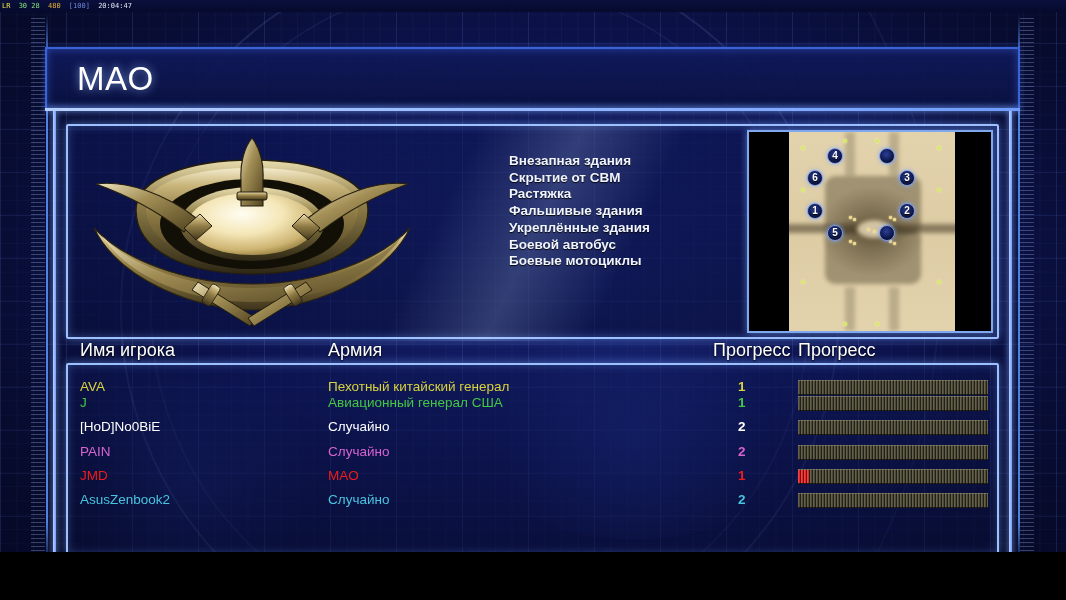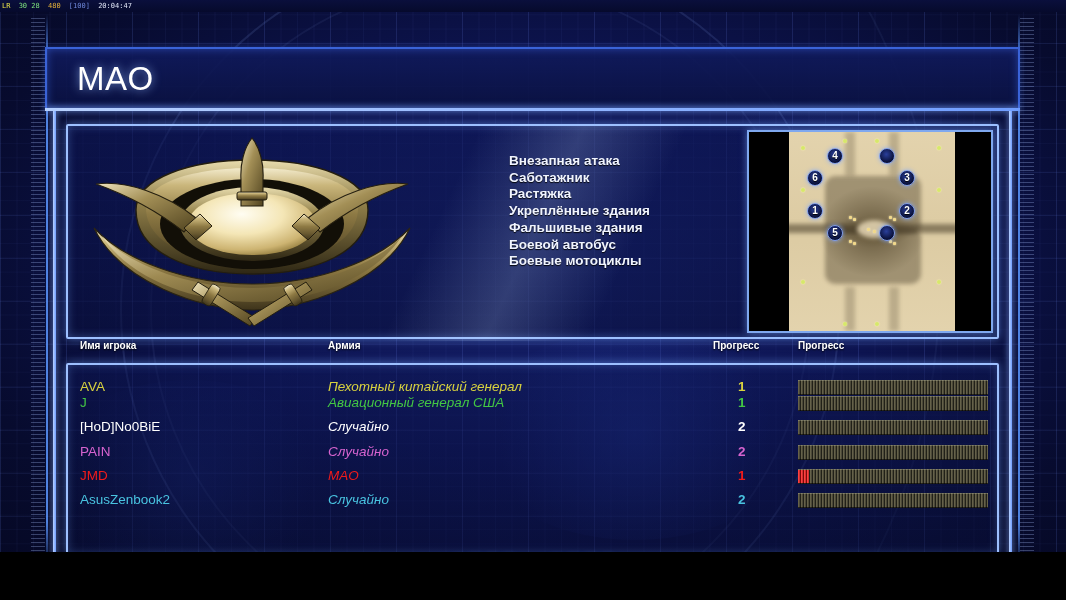--- a/index.html
+++ b/index.html
@@ -186,35 +186,35 @@
   .supply {
     position:absolute; width:3px; height:3px; border-radius:1px;
     background:#f2d98a; box-shadow:0 0 2px #fff3c0;
   }
 
   
   #tbl-head {
     position:absolute; left:12px; top:-25px; width:910px; height:22px;
   }
   .th {
-    position:absolute; font-size:10px; font-weight:bold; color:#ffffff;
+    position:absolute; font-size:18px; font-weight:normal; color:#ffffff;
     text-shadow:0 1px 2px rgba(0,0,0,.95);
     white-space:nowrap;
   }
   .th.c-name { left:0px; }
   .th.c-army { left:248px; }
   .th.c-team { left:633px; }
   .th.c-prog { left:718px; }
 
   .prow {
     position:absolute; left:12px; width:910px; height:24px;
     font-size:13.5px; white-space:nowrap;
   }
   .p-name { position:absolute; left:0px; top:2px; }
-  .p-army { position:absolute; left:248px; top:2px;font-style:italic; }
+  .p-army { position:absolute; left:248px; top:2px; }
   .p-team { position:absolute; left:658px; top:2px; font-weight:bold; }
   .p-prog {
     position:absolute; left:718px; top:3px; width:190px; height:15px;
     background:
       repeating-linear-gradient(to right,
         #5e5a43 0px, #6d6850 1px, #2b2a21 2px, #17160f 3px);
     border-top:1px solid rgba(190,190,160,.35);
     border-bottom:1px solid rgba(0,0,0,.6);
     overflow:hidden;
   }
@@ -335,25 +335,25 @@
           <path d="M240 96 L 224 82 L 212 94 L 228 108 Z" fill="url(#gold)" stroke="#241e0f" stroke-width="1"></path>
 
           <path d="M118 150 L 176 186 L 170 194 L 112 158 Z" fill="url(#gold2)" stroke="#241e0f" stroke-width="1"></path>
           <path d="M226 150 L 168 186 L 174 194 L 232 158 Z" fill="url(#gold2)" stroke="#241e0f" stroke-width="1"></path>
           <rect x="126" y="152" width="10" height="22" rx="3" transform="rotate(32 131 163)" fill="url(#gold)" stroke="#241e0f" stroke-width=".8"></rect>
           <rect x="208" y="152" width="10" height="22" rx="3" transform="rotate(-32 213 163)" fill="url(#gold)" stroke="#241e0f" stroke-width=".8"></rect>
         </svg>
       </div>
 
       <div id="abilities">
-        <div>Внезапная атака</div>
-        <div>Саботажник</div>
+        <div>Внезапная здания</div>
+        <div>Скрытие от СВМ</div>
         <div>Растяжка</div>
+        <div>Фальшивые здания</div>
         <div>Укреплённые здания</div>
-        <div>Фальшивые здания</div>
         <div>Боевой автобус</div>
         <div>Боевые мотоциклы</div>
       </div>
 
       <div id="map-frame">
         <div id="map-img">
 
           <div class="mapband" style="left:-10px;top:92px;width:186px;height:9px;"></div>
           <div class="mapband" style="left:36px;top:44px;width:96px;height:58px;border-radius:10px;opacity:.75;"></div>
           <div class="mapband" style="left:36px;top:96px;width:96px;height:56px;border-radius:10px;opacity:.75;"></div>

